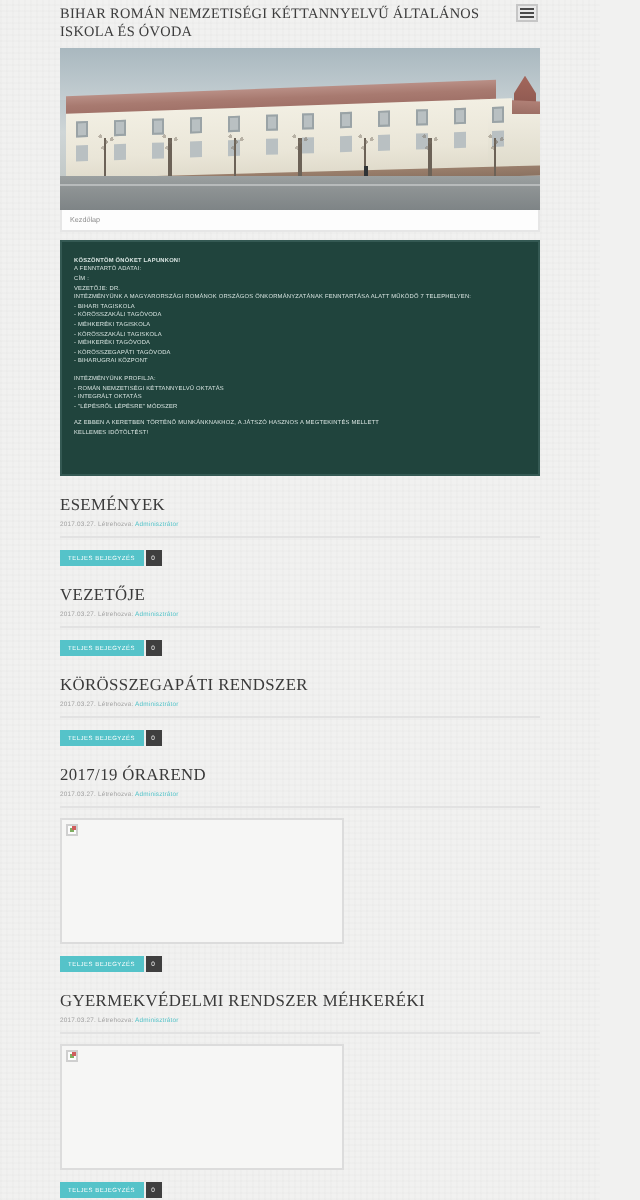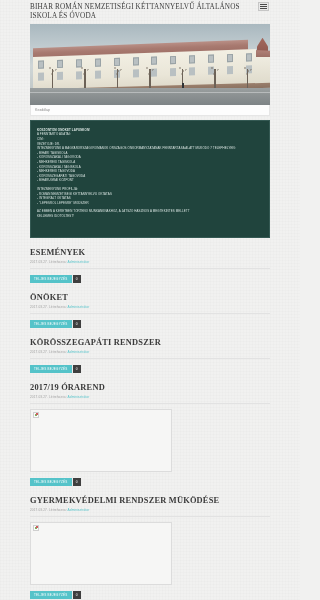--- a/index.html
+++ b/index.html
@@ -229,21 +229,21 @@
     padding-top: 9px;
   }
   .post {
     padding-bottom: 4px;
   }
   .post-title {
     margin: 0 0 2px 0;
     font-family: "Liberation Serif", serif;
     font-size: 8.4px;
     line-height: 11px;
-    font-weight: 700;
+    font-weight: 400;
     color: #3a3a3a;
     letter-spacing: 0.2px;
   }
   .post-meta {
     margin: 0;
     font-size: 3.2px;
     line-height: 5px;
     color: #a2a2a2;
     letter-spacing: 0.1px;
     padding-bottom: 3px;
@@ -413,21 +413,21 @@
         <span>Létrehozva:</span>
         <span class="author-link">Adminisztrátor</span>
       </p>
       <div class="more-row">
         <button class="more-btn">TELJES BEJEGYZÉS</button>
         <span class="comment-badge">0</span>
       </div>
     </article>
 
     <article class="post">
-      <h2 class="post-title">ÖNÖKET</h2>
+      <h2 class="post-title">VEZETŐJE</h2>
       <p class="post-meta">
         <span>2017.03.27.</span>
         <span>Létrehozva:</span>
         <span class="author-link">Adminisztrátor</span>
       </p>
       <div class="more-row">
         <button class="more-btn">TELJES BEJEGYZÉS</button>
         <span class="comment-badge">0</span>
       </div>
     </article>
@@ -457,21 +457,21 @@
           <span class="glyph"></span>
         </div>
       </div>
       <div class="more-row">
         <button class="more-btn">TELJES BEJEGYZÉS</button>
         <span class="comment-badge">0</span>
       </div>
     </article>
 
     <article class="post">
-      <h2 class="post-title">GYERMEKVÉDELMI RENDSZER MŰKÖDÉSE</h2>
+      <h2 class="post-title">GYERMEKVÉDELMI RENDSZER MÉHKERÉKI</h2>
       <p class="post-meta">
         <span>2017.03.27.</span>
         <span>Létrehozva:</span>
         <span class="author-link">Adminisztrátor</span>
       </p>
       <div class="post-body">
         <div class="broken-image">
           <span class="glyph"></span>
         </div>
       </div>

